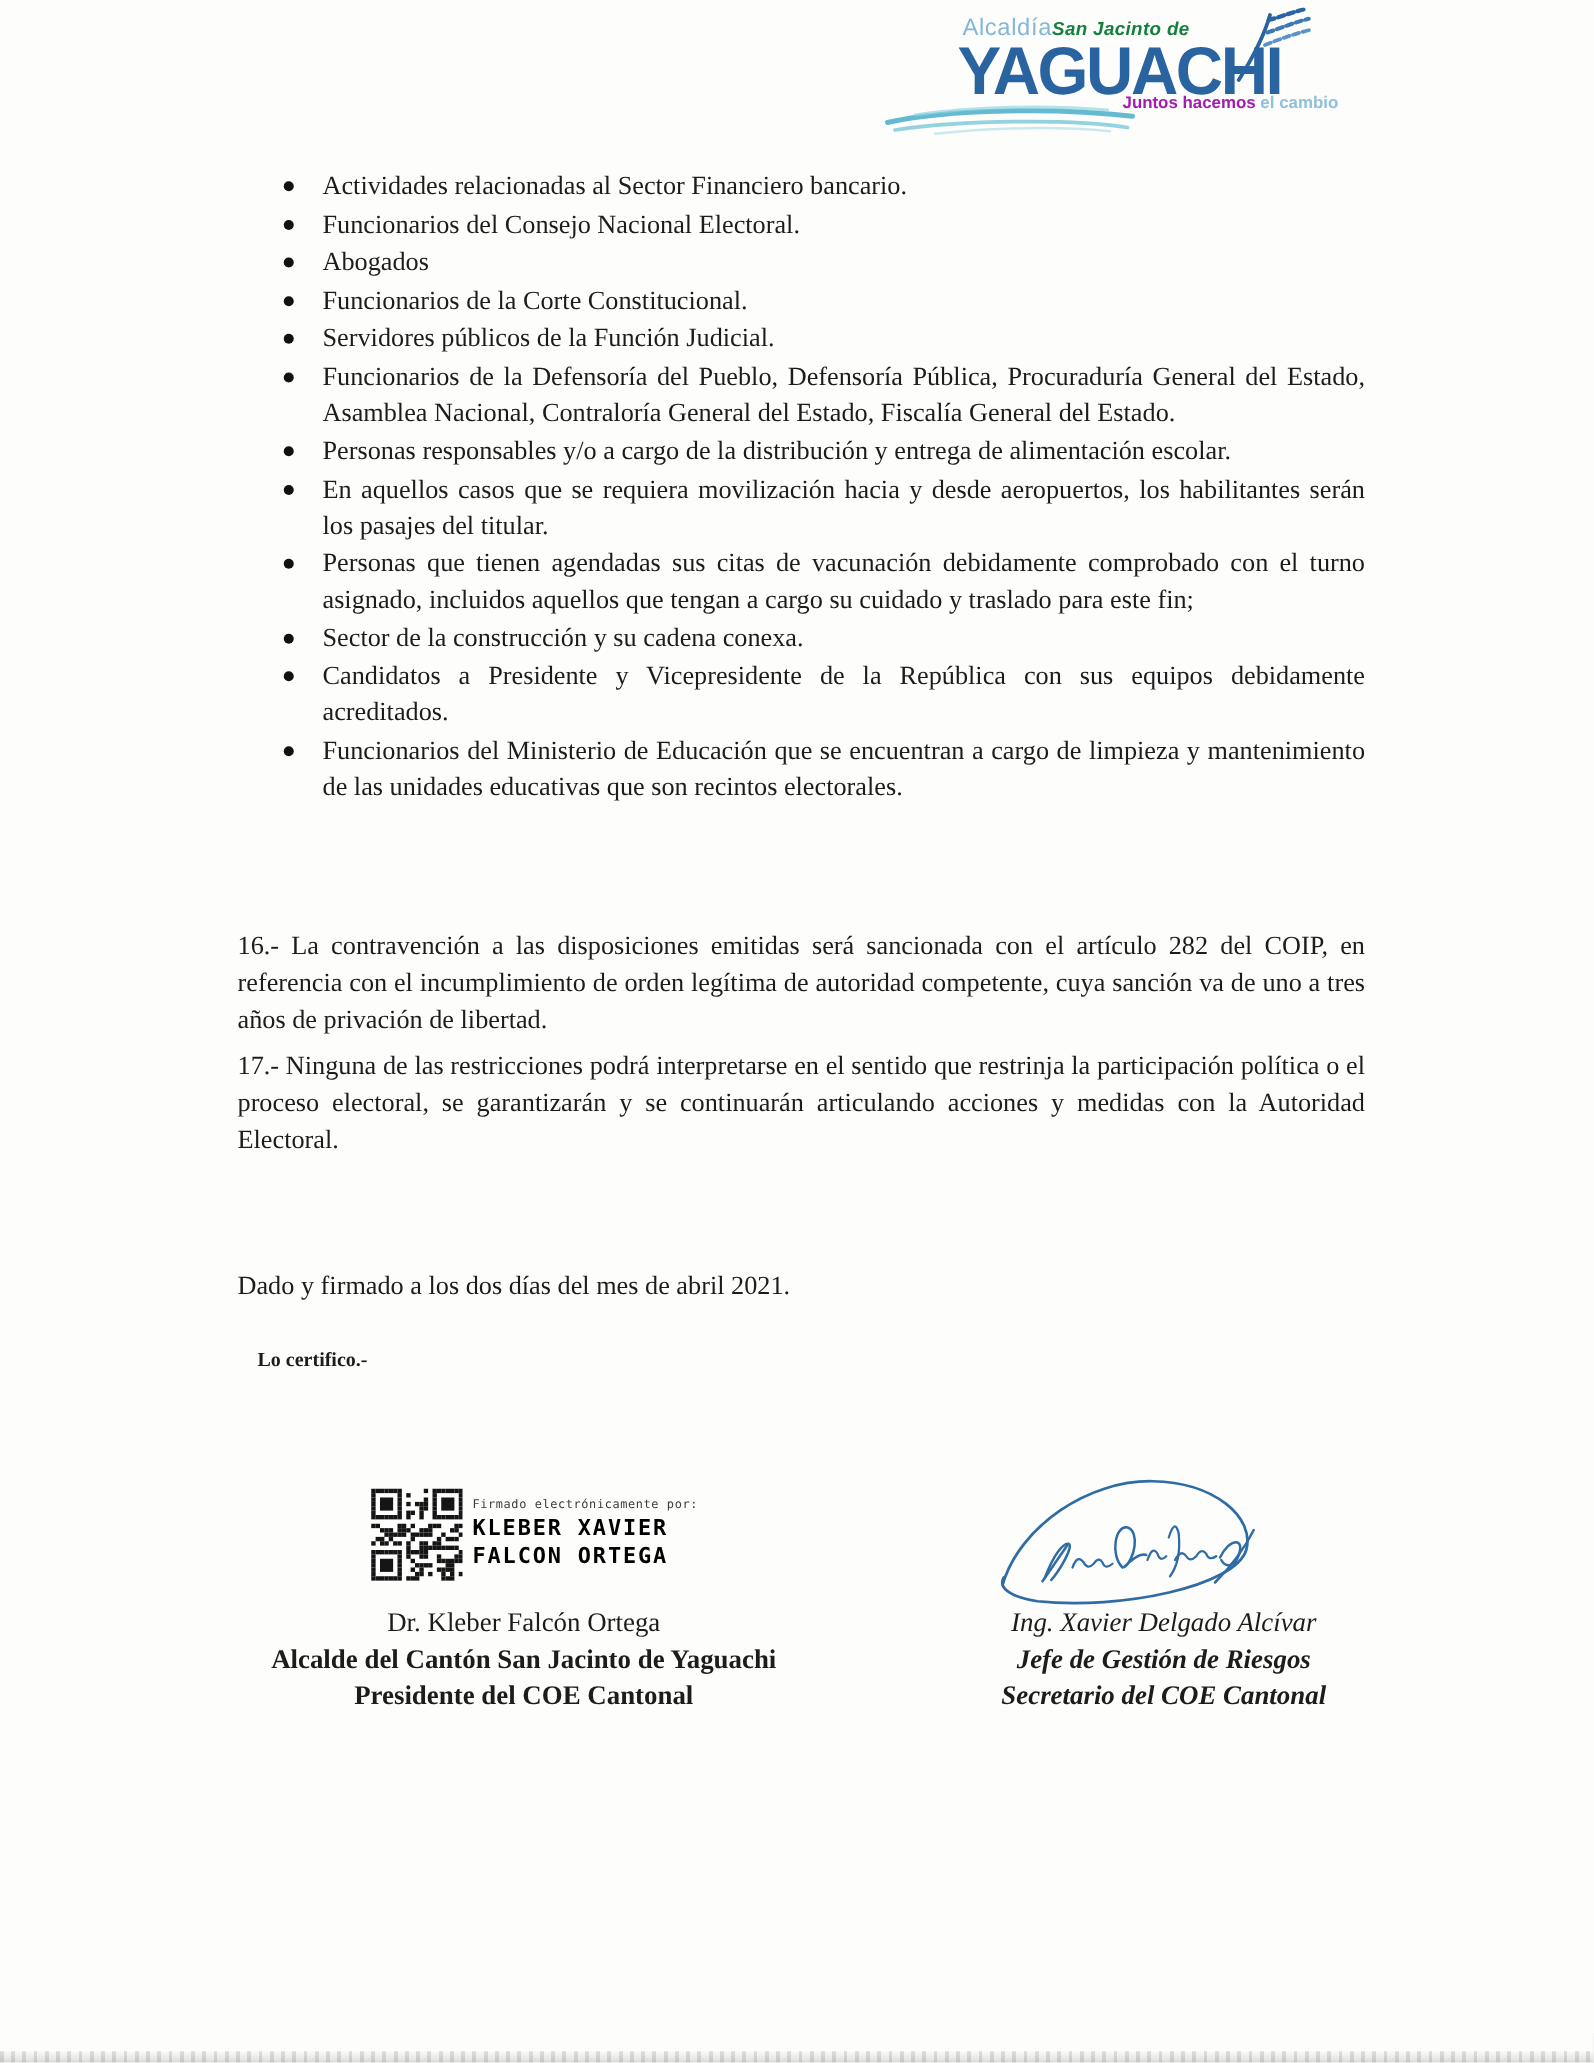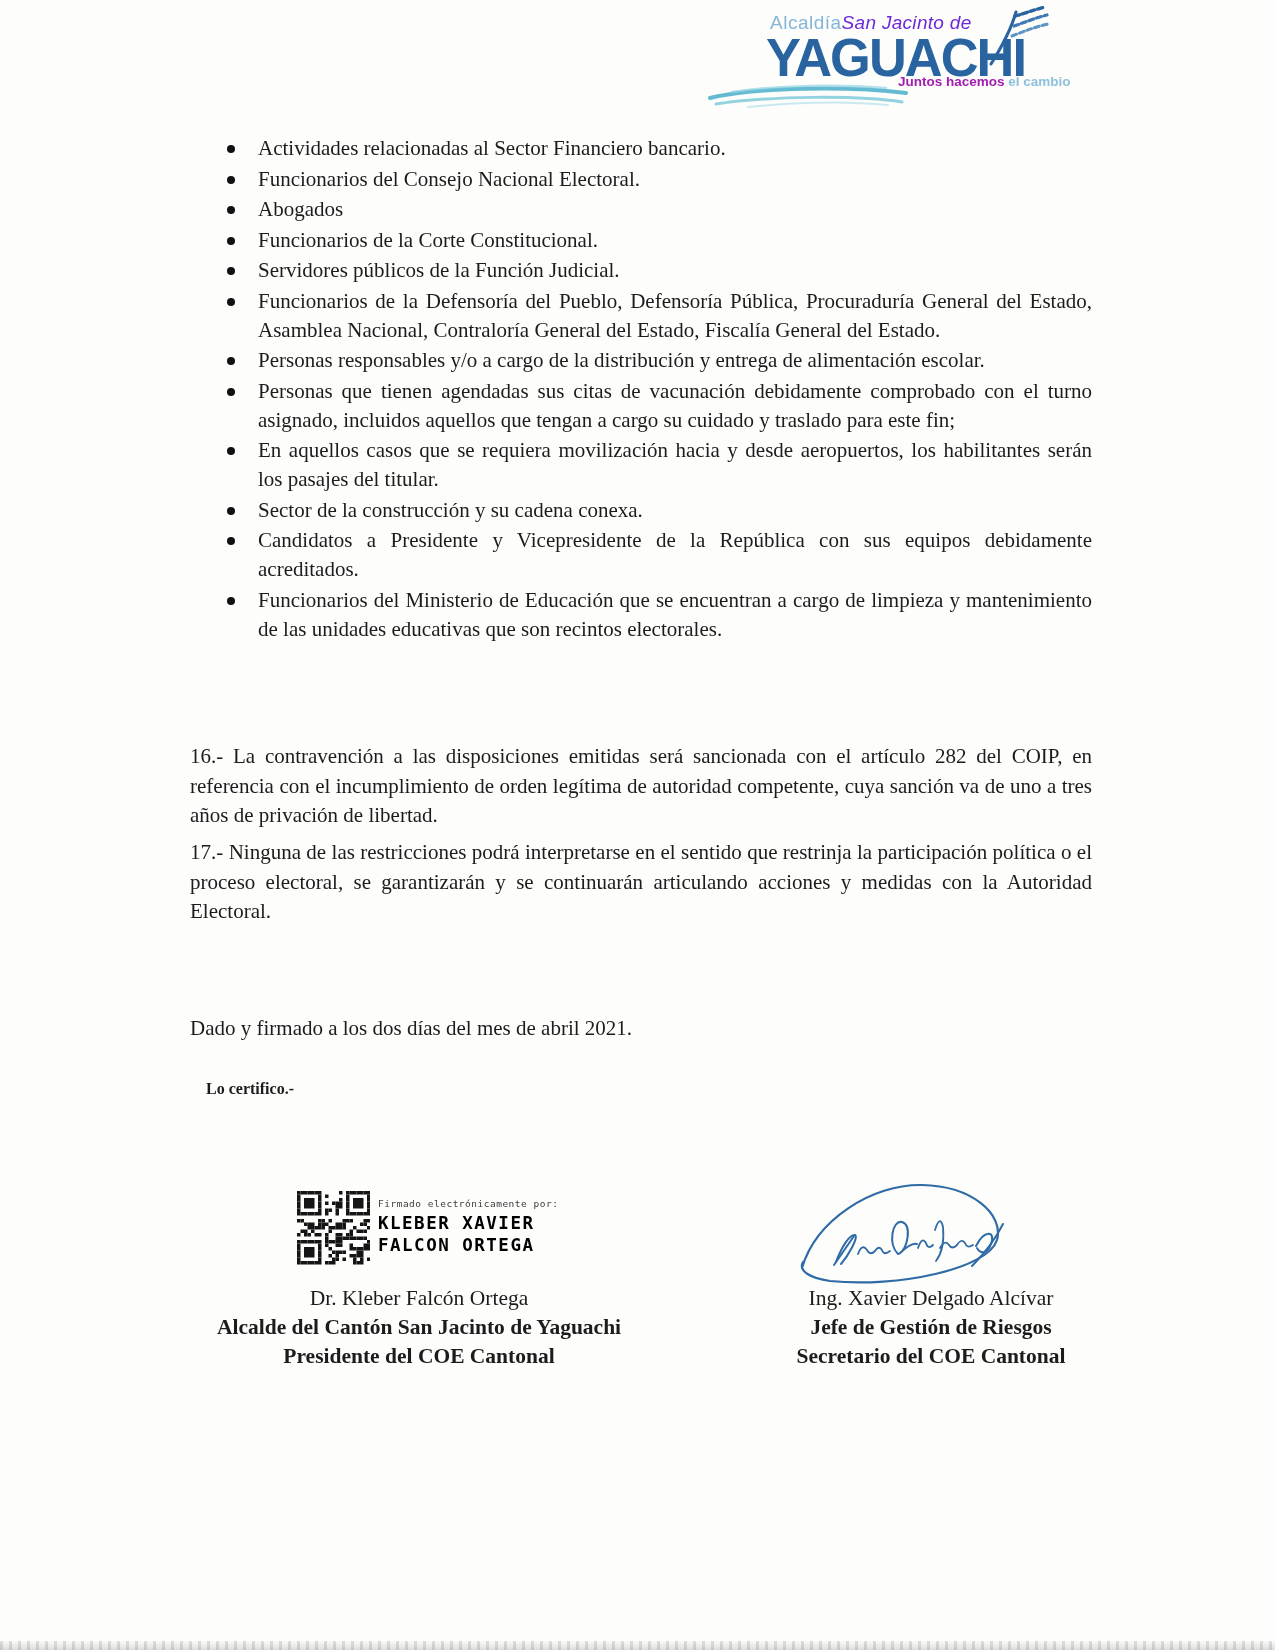--- a/index.html
+++ b/index.html
@@ -10,21 +10,21 @@
     margin:0 auto;
     overflow:hidden;
     font-family:"Liberation Serif", serif;
     color:#1c1c1c;
   }
 
   
   .logo{position:absolute;left:690px;top:4px;width:365px;height:108px;}
   .logo-line1{position:absolute;left:80px;top:8px;white-space:nowrap;font-family:"Liberation Sans",sans-serif;}
   .logo-alcaldia{font-size:19px;color:#84b6d8;letter-spacing:.5px;}
-  .logo-cityprefix{font-size:19px;font-weight:normal;font-style:italic;color:#6d28d9;letter-spacing:.3px;}
+  .logo-cityprefix{font-size:15px;font-weight:bold;font-style:italic;color:#15803d;letter-spacing:.3px;}
   .logo-city{
     position:absolute;left:76px;top:22px;
     font-family:"Liberation Sans",sans-serif;
     font-size:54px;font-weight:bold;color:#2a64a0;
     letter-spacing:-2px;transform:scaleX(.97);transform-origin:left;
     white-space:nowrap;
   }
   .logo-tagline{position:absolute;left:208px;top:70px;white-space:nowrap;font-family:"Liberation Sans",sans-serif;font-size:13.5px;font-weight:bold;}
   .tagline-bold{color:#a21caf;}
   .tagline-light{color:#8fc0dc;}
@@ -57,21 +57,21 @@
   .esign-text{position:absolute;left:82px;top:8px;font-family:"DejaVu Sans Mono",monospace;}
   .esign-small{font-size:9.5px;color:#3a3a3a;letter-spacing:.5px;margin-bottom:3px;}
   .esign-name{font-size:17.5px;font-weight:bold;color:#000000;letter-spacing:1.5px;line-height:22px;}
 
   
   .handsig{position:absolute;left:772px;top:1172px;}
 
   
   .sig-block{position:absolute;top:1284px;text-align:center;font-size:21.5px;line-height:29px;}
   .sig-left{left:172px;width:494px;}
-  .sig-right{left:702px;width:458px;}
+  .sig-right{left:702px;width:458px;font-style:italic;}
   .sig-name{font-weight:normal;}
   .sig-title{font-weight:bold;}
 
   
   .scan-edge{
     position:absolute;left:0;bottom:0;width:100%;height:9px;
     background:
       repeating-linear-gradient(90deg, rgba(110,110,110,.22) 0 3px, rgba(190,190,190,.05) 3px 9px),
       linear-gradient(to bottom, rgba(0,0,0,0) 0%, rgba(140,140,140,.18) 70%, rgba(120,120,120,.26) 100%);
   }
@@ -108,22 +108,22 @@
   </header>
 
   <ul class="bullets">
     <li>Actividades relacionadas al Sector Financiero bancario.</li>
     <li>Funcionarios del Consejo Nacional Electoral.</li>
     <li>Abogados</li>
     <li>Funcionarios de la Corte Constitucional.</li>
     <li>Servidores públicos de la Función Judicial.</li>
     <li>Funcionarios de la Defensoría del Pueblo, Defensoría Pública, Procuraduría General del Estado, Asamblea Nacional, Contraloría General del Estado, Fiscalía General del Estado.</li>
     <li>Personas responsables y/o a cargo de la distribución y entrega de alimentación escolar.</li>
+    <li>En aquellos casos que se requiera movilización hacia y desde aeropuertos, los habilitantes serán los pasajes del titular.</li>
     <li>Personas que tienen agendadas sus citas de vacunación debidamente comprobado con el turno asignado, incluidos aquellos que tengan a cargo su cuidado y traslado para este fin;</li>
-    <li>En aquellos casos que se requiera movilización hacia y desde aeropuertos, los habilitantes serán los pasajes del titular.</li>
     <li>Sector de la construcción y su cadena conexa.</li>
     <li>Candidatos a Presidente y Vicepresidente de la República con sus equipos debidamente acreditados.</li>
     <li>Funcionarios del Ministerio de Educación que se encuentran a cargo de limpieza y mantenimiento de las unidades educativas que son recintos electorales.</li>
   </ul>
 
   <p class="para para-16">16.- La contravención a las disposiciones emitidas será sancionada con el artículo 282 del COIP, en referencia con el incumplimiento de orden legítima de autoridad competente, cuya sanción va de uno a tres años de privación de libertad.</p>
   <p class="para para-17">17.- Ninguna de las restricciones podrá interpretarse en el sentido que restrinja la participación política o el proceso electoral, se garantizarán y se continuarán articulando acciones y medidas con la Autoridad Electoral.</p>
 
   <p class="dated">Dado y firmado a los dos días del mes de abril 2021.</p>
   <p class="certify">Lo certifico.-</p>

